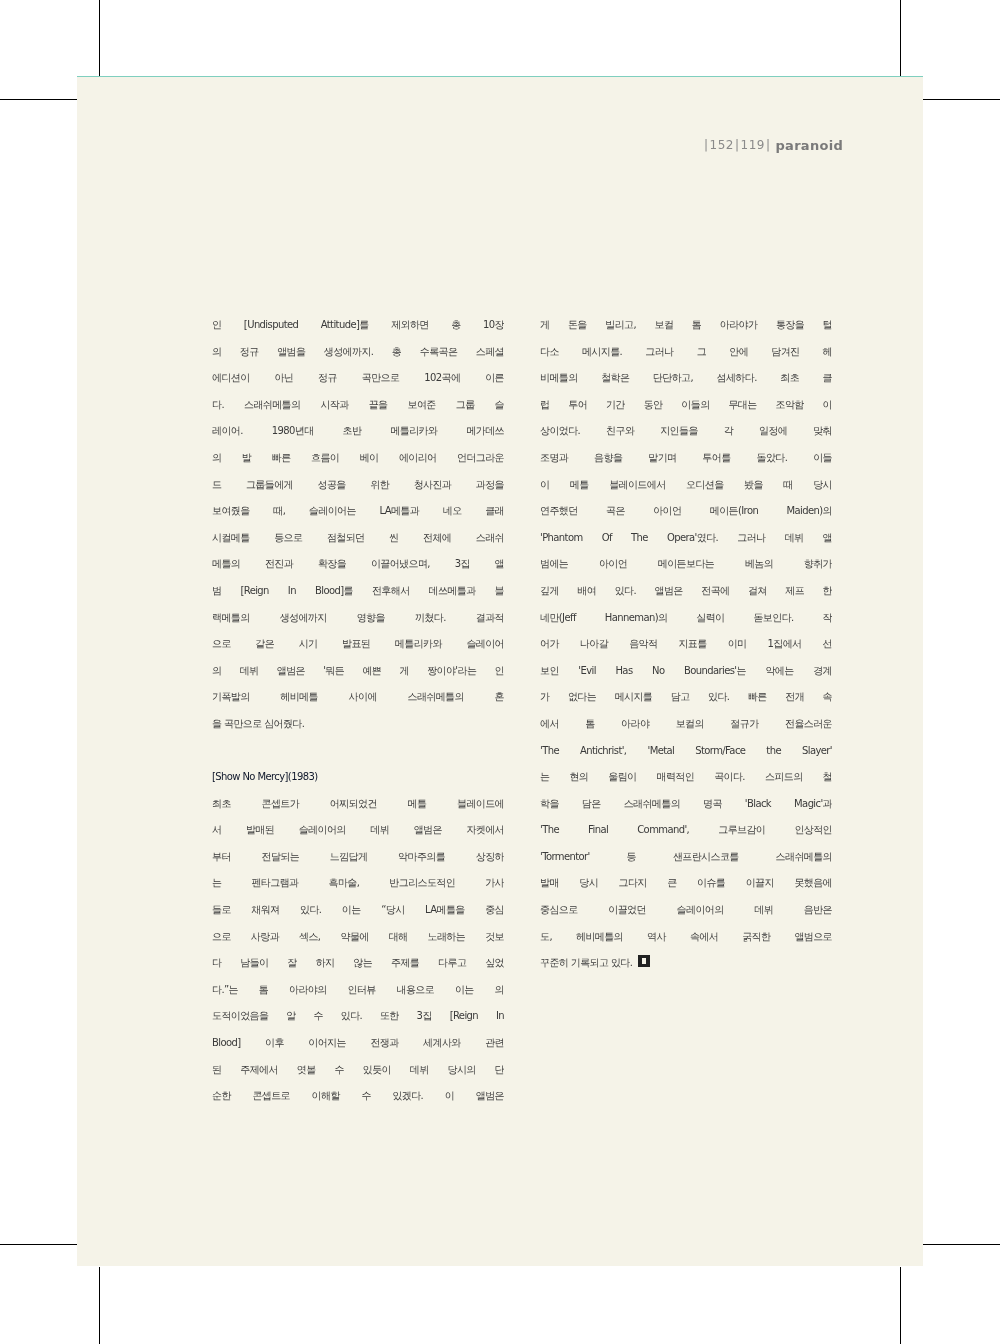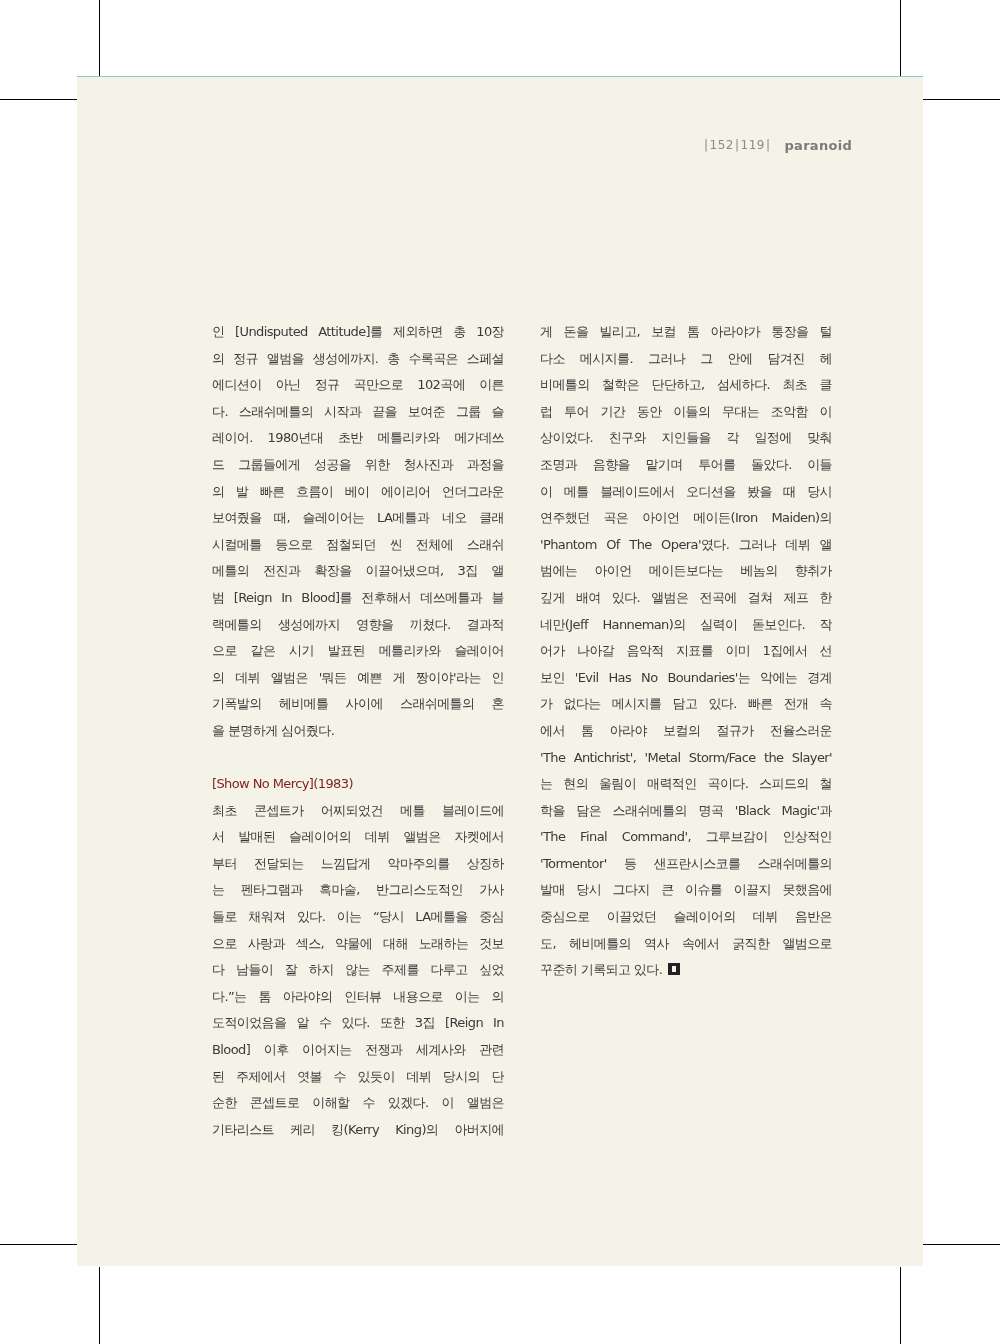--- a/index.html
+++ b/index.html
@@ -18,33 +18,33 @@
     box-sizing: border-box;
   }
   .folio {
     position: absolute; left: 703px; top: 135px; height: 20px;
     font-size: 12px; color: #8a8a8a; letter-spacing: 0.5px;
     display: flex; align-items: center; white-space: nowrap;
   }
   .folio .sep { margin: 0 1px; }
   .folio .mag {
     font-family: "DejaVu Sans", sans-serif; font-weight: bold;
-    font-size: 13px; color: #7a7a7a; letter-spacing: 0.3px; margin-left: 13px;
+    font-size: 13px; color: #7a7a7a; letter-spacing: 0.3px; margin-left: 4px;
   }
   .col {
-    position: absolute; top: 319px; width: 292px;
-    font-size: 13px; line-height: 26.6px; color: #3a3a3a;
+    position: absolute; top: 312px; width: 292px;
+    font-size: 10px; line-height: 26.6px; color: #3a3a3a;
     letter-spacing: -0.6px;
   }
   .col.left { left: 212px; }
   .col.right { left: 540px; }
   .line { display: block; white-space: nowrap; text-align: justify; text-align-last: justify; height: 26.6px; overflow: hidden; }
   .line.last { text-align-last: left; }
   .gap { height: 26.6px; }
-  .subhead { color: #7f1d1d; text-align-last: left; }
+  .subhead { color: #0f172a; text-align-last: left; }
   .endmark {
     display: inline-block; width: 12px; height: 12px; background: #222;
     vertical-align: -1px; margin-left: 6px; position: relative;
   }
   .endmark::after {
     content: ""; position: absolute; left: 4px; top: 3px; width: 4px; height: 6px;
     background: #f5f3e8;
   }
 </style>
 </head>
@@ -70,48 +70,47 @@
   <span class="mag">paranoid</span>
 </div>
 
 <div class="col left">
   <div>
     <span class="line">인 [Undisputed Attitude]를 제외하면 총 10장</span>
     <span class="line">의 정규 앨범을 생성에까지. 총 수록곡은 스페셜</span>
     <span class="line">에디션이 아닌 정규 곡만으로 102곡에 이른</span>
     <span class="line">다. 스래쉬메틀의 시작과 끝을 보여준 그룹 슬</span>
     <span class="line">레이어. 1980년대 초반 메틀리카와 메가데쓰</span>
+    <span class="line">의 발 빠른 흐름이 베이 에이리어 언더그라운</span>
     <span class="line">드 그룹들에게 성공을 위한 청사진과 과정을</span>
-    <span class="line">의 발 빠른 흐름이 베이 에이리어 언더그라운</span>
     <span class="line">보여줬을 때, 슬레이어는 LA메틀과 네오 클래</span>
     <span class="line">시컬메틀 등으로 점철되던 씬 전체에 스래쉬</span>
     <span class="line">메틀의 전진과 확장을 이끌어냈으며, 3집 앨</span>
     <span class="line">범 [Reign In Blood]를 전후해서 데쓰메틀과 블</span>
     <span class="line">랙메틀의 생성에까지 영향을 끼쳤다. 결과적</span>
     <span class="line">으로 같은 시기 발표된 메틀리카와 슬레이어</span>
     <span class="line">의 데뷔 앨범은 '뭐든 예쁜 게 짱이야'라는 인</span>
     <span class="line">기폭발의 헤비메틀 사이에 스래쉬메틀의 혼</span>
-    <span class="line last">을 분명하게 심어줬다.</span>
+    <span class="line last">을 곡만으로 심어줬다.</span>
   </div>
   <div class="gap"></div>
   <span class="line subhead">[Show No Mercy](1983)</span>
   <div>
     <span class="line">최초 콘셉트가 어찌되었건 메틀 블레이드에</span>
     <span class="line">서 발매된 슬레이어의 데뷔 앨범은 자켓에서</span>
     <span class="line">부터 전달되는 느낌답게 악마주의를 상징하</span>
     <span class="line">는 펜타그램과 흑마술, 반그리스도적인 가사</span>
     <span class="line">들로 채워져 있다. 이는 “당시 LA메틀을 중심</span>
     <span class="line">으로 사랑과 섹스, 약물에 대해 노래하는 것보</span>
     <span class="line">다 남들이 잘 하지 않는 주제를 다루고 싶었</span>
     <span class="line">다.”는 톰 아라야의 인터뷰 내용으로 이는 의</span>
     <span class="line">도적이었음을 알 수 있다. 또한 3집 [Reign In</span>
     <span class="line">Blood] 이후 이어지는 전쟁과 세계사와 관련</span>
     <span class="line">된 주제에서 엿볼 수 있듯이 데뷔 당시의 단</span>
     <span class="line">순한 콘셉트로 이해할 수 있겠다. 이 앨범은</span>
-    <span class="line">기타리스트 케리 킹(Kerry King)의 아버지에</span>
   </div>
 </div>
 
 <div class="col right">
   <span class="line">게 돈을 빌리고, 보컬 톰 아라야가 통장을 털</span>
   <span class="line">다소 메시지를. 그러나 그 안에 담겨진 헤</span>
   <span class="line">비메틀의 철학은 단단하고, 섬세하다. 최초 클</span>
   <span class="line">럽 투어 기간 동안 이들의 무대는 조악함 이</span>
   <span class="line">상이었다. 친구와 지인들을 각 일정에 맞춰</span>
   <span class="line">조명과 음향을 맡기며 투어를 돌았다. 이들</span>

